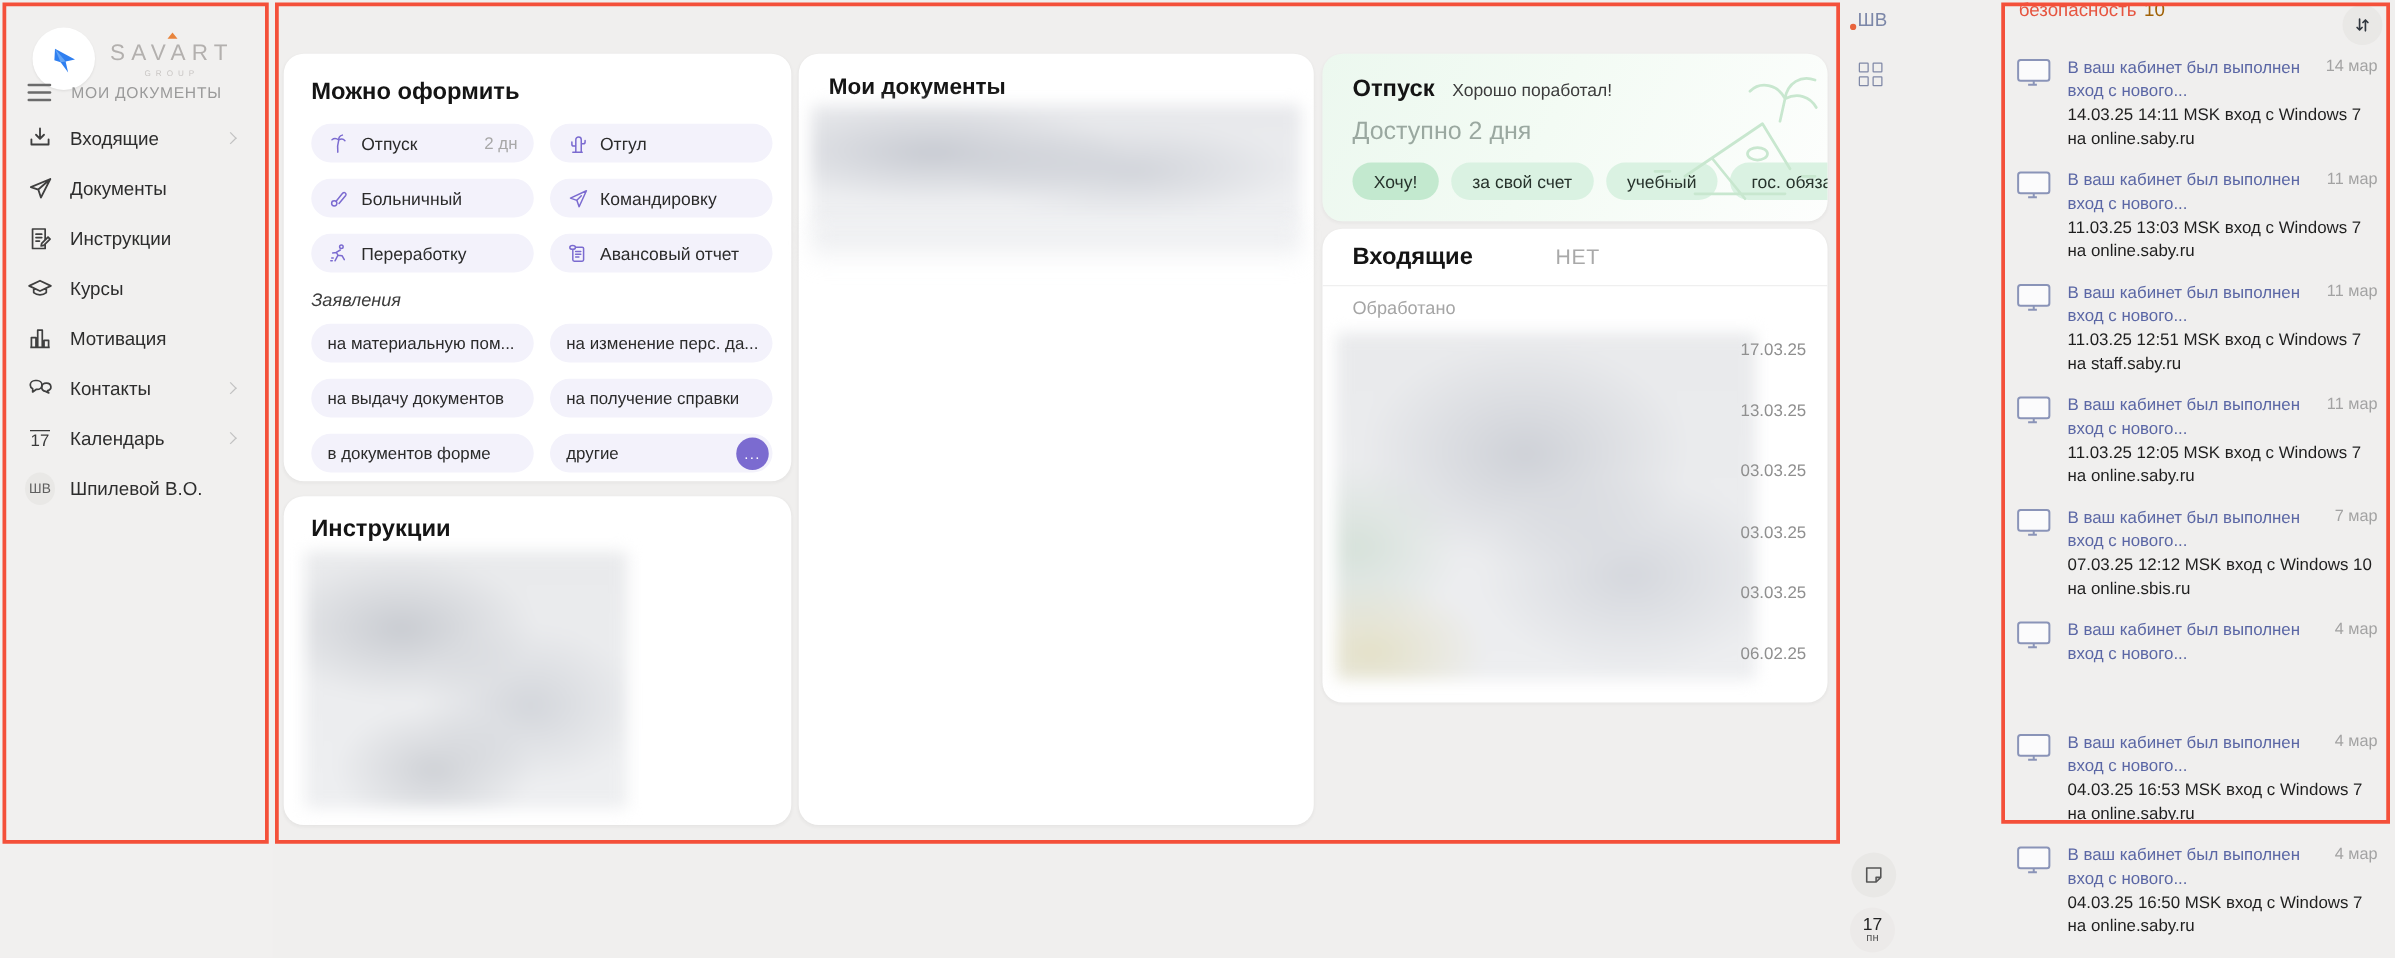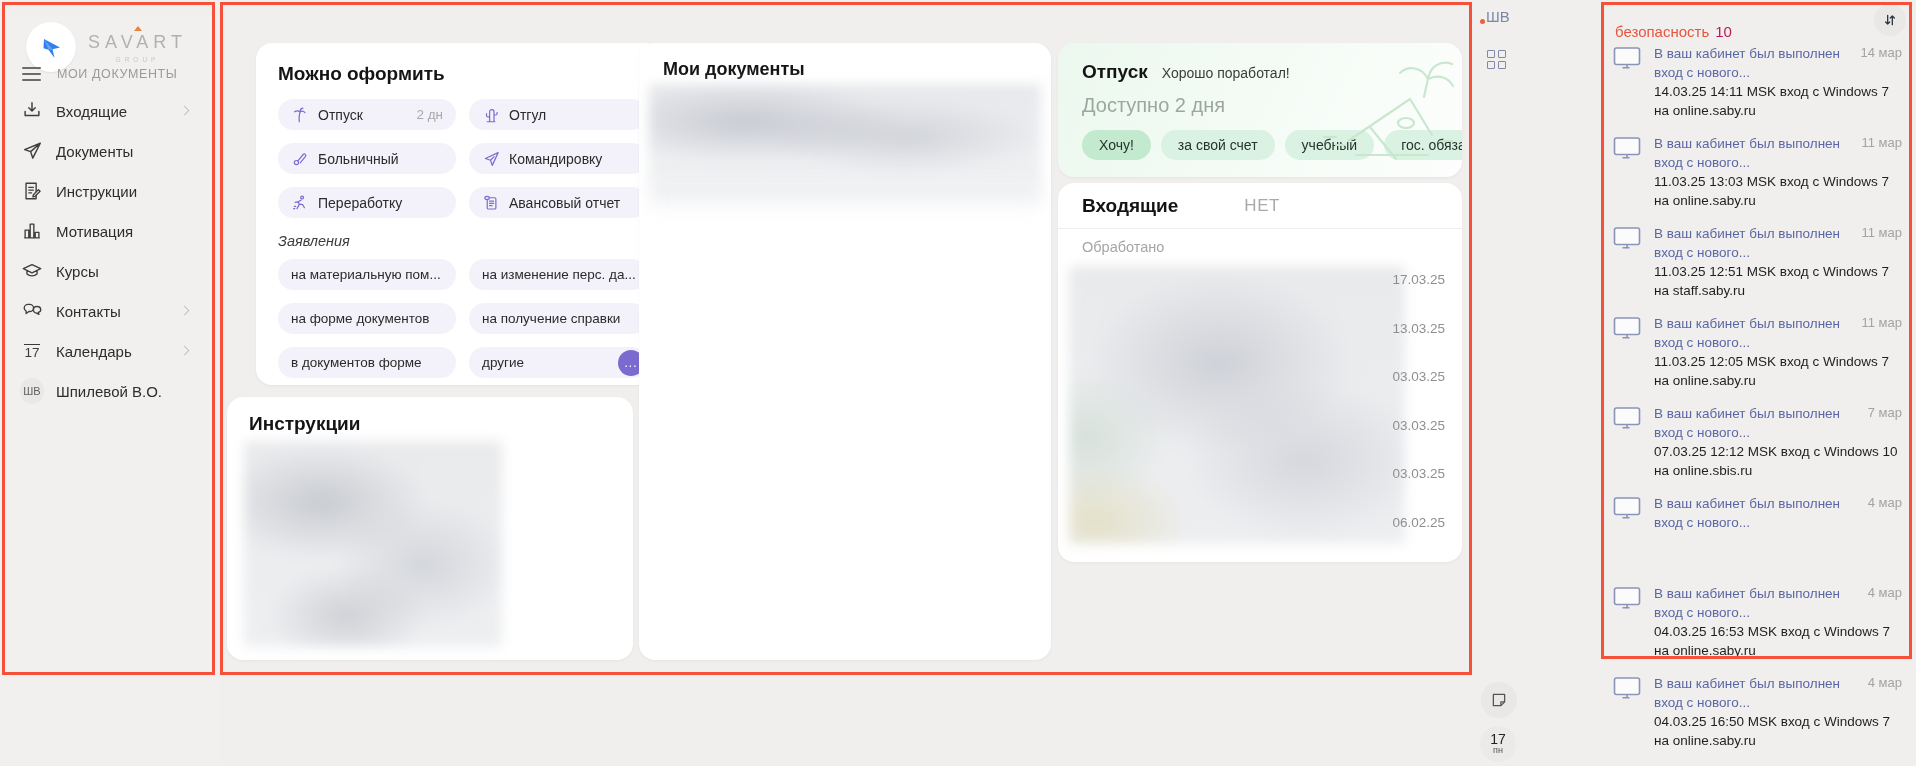--- a/index.html
+++ b/index.html
@@ -28,21 +28,21 @@
   .nav-label { margin-left:56px; font-size:15px; color:#2d2d2d; }
   .chev { position:absolute; left:181px; top:16px; width:7px; height:7px; border-top:1.6px solid #c2c2c2; border-right:1.6px solid #c2c2c2; transform:rotate(45deg); }
   .cal17 { font-size:13.5px; color:#3a3a3a; border-top:1.7px solid #3a3a3a; padding-top:1px; line-height:13px; }
   .init-circle { width:26px; height:26px; border-radius:50%; background:#e9e8e6; display:flex; align-items:center; justify-content:center; font-size:11px; color:#5f5f5f; }
 
   
   .card { position:absolute; background:#fff; border-radius:16px; box-shadow:0 1px 3px rgba(40,40,40,.05); }
   .card-title { font-size:19px; font-weight:bold; color:#141414; }
 
   
-  #card-apply { left:227px; top:43px; width:406px; height:342px; padding:20px 22px;margin-left:29px; }
+  #card-apply { left:227px; top:43px; width:406px; height:342px; padding:20px 22px; }
   .pill-grid { display:grid; grid-template-columns:178px 178px; column-gap:13px; row-gap:13px; margin-top:14px; }
   .pill { position:relative; height:31px; border-radius:16px; background:#f3f2fb; display:flex; align-items:center; padding:0 13px; gap:9px; font-size:14px; color:#2b2b2b; cursor:pointer; white-space:nowrap; }
   .pill .p-ic { width:18px; height:18px; color:#7b6bd0; flex:0 0 auto; }
   .pill .badge { margin-left:auto; color:#a8a8a8; font-size:13.5px; }
   .pill.stmt { font-size:13.5px; }
   .group-label { margin-top:15px; font-size:14.5px; color:#3c3c3c;font-style:italic; }
   .pill-grid.second { margin-top:10px; }
   .more-circle { position:absolute; right:3px; top:2.5px; width:26px; height:26px; border-radius:50%; background:#7b6bd0; color:#fff; font-size:12px; display:flex; align-items:center; justify-content:center; letter-spacing:1px; cursor:pointer; }
 
   
@@ -97,23 +97,23 @@
   .grid-ic { position:absolute; left:1487px; top:50px; display:grid; grid-template-columns:8px 8px; gap:3px; cursor:pointer; }
   .grid-ic i { display:block; width:8px; height:8px; border:1.8px solid #7f88a6; border-radius:1px; }
   .rail-btn { position:absolute; width:36px; height:36px; border-radius:50%; background:#e9e8e6; display:flex; align-items:center; justify-content:center; cursor:pointer; color:#555; }
   #btn-note { left:1481px; top:682px; }
   #btn-cal { left:1480px; top:726px; flex-direction:column; background:#eceae9; }
   #btn-cal .d { font-size:14px; color:#222; line-height:13px; }
   #btn-cal .w { font-size:9px; color:#555; line-height:9px; }
 
   
   .notif { position:absolute; left:1601px; top:0; width:313px; height:766px; }
-  .notif-head { position:relative; height:40px; display:flex; align-items:flex-end; padding:0 14px; }
+  .notif-head { position:relative; height:40px; display:flex; align-items:flex-start; padding:0 14px; }
   .notif-title { font-size:15px; color:#e65540; }
-  .notif-count { font-size:15px; color:#be185d; margin-left:6px; }
+  .notif-count { font-size:15px; color:#a16207; margin-left:6px; }
   .sort-btn { position:absolute; right:8px; top:4px; width:32px; height:32px; border-radius:50%; background:#e9e8e6; display:flex; align-items:center; justify-content:center; cursor:pointer; color:#31373f; }
   .nitems { position:absolute; left:0; top:44px; width:313px; }
   .nitem { position:relative; min-height:76px; margin:0 10px 14px 12px; padding-left:41px; cursor:pointer; }
   .nitem .mon { position:absolute; left:0; top:2px; color:#8a94b8; }
   .nitem .ntitle { width:196px; font-size:13.5px; line-height:19px; color:#5b67a5; }
   .nitem .ndate { position:absolute; right:2px; top:1px; font-size:13px; color:#a3a3a3; }
   .nitem .nbody { width:252px; font-size:13.5px; line-height:19px; color:#1f1f1f; }
 
   svg { display:block; }
 </style>
@@ -170,33 +170,33 @@
         <span class="nav-ic">
             <svg width="22" height="22" viewBox="0 0 24 24" fill="none" stroke="currentColor" stroke-width="1.5" stroke-linecap="round" stroke-linejoin="round">
               <path d="M5.5 3.5h11v17h-11zM8.5 8h5M8.5 11h5M8.5 14h3"></path>
               <path d="M13.5 16l5.5-5.5 1.8 1.8-5.5 5.5-2.3.5z" fill="#f1f0ef"></path>
             </svg>
           </span>
         <span class="nav-label">Инструкции</span>
       </div>
       <div class="nav-item">
         <span class="nav-ic">
+            <svg width="22" height="22" viewBox="0 0 24 24" fill="none" stroke="currentColor" stroke-width="1.5" stroke-linecap="round" stroke-linejoin="round">
+              <path d="M2.5 9.5L12 5l9.5 4.5L12 14 2.5 9.5zM6.5 11.5v3.8c3 2.6 8 2.6 11 0v-3.8"></path>
+            </svg>
+          </span>
+        <span class="nav-label">Курсы</span>
+      </div>
+      <div class="nav-item">
+        <span class="nav-ic">
             <svg width="22" height="22" viewBox="0 0 24 24" fill="none" stroke="currentColor" stroke-width="1.5" stroke-linejoin="round">
               <path d="M4.5 19.5V11h4v8.5M10 19.5V4.5h4v15M15.5 19.5v-6h4v6M3.5 19.5h17"></path>
             </svg>
           </span>
         <span class="nav-label">Мотивация</span>
-      </div>
-      <div class="nav-item">
-        <span class="nav-ic">
-            <svg width="22" height="22" viewBox="0 0 24 24" fill="none" stroke="currentColor" stroke-width="1.5" stroke-linecap="round" stroke-linejoin="round">
-              <path d="M2.5 9.5L12 5l9.5 4.5L12 14 2.5 9.5zM6.5 11.5v3.8c3 2.6 8 2.6 11 0v-3.8"></path>
-            </svg>
-          </span>
-        <span class="nav-label">Курсы</span>
       </div>
       <div class="nav-item">
         <span class="nav-ic">
             <svg width="22" height="22" viewBox="0 0 24 24" fill="none" stroke="currentColor" stroke-width="1.5" stroke-linecap="round" stroke-linejoin="round">
               <path d="M3.5 8.7a4.3 3.9 0 014.3-3.9h1.6a4.3 3.9 0 110 7.8H8.6l-3 2.2v-2.8a4.3 3.9 0 01-2.1-3.3z"></path>
               <path d="M13.6 10.4a3.7 3.3 0 013.7-3.3h.4a3.7 3.3 0 011 6.5l.9 2-2.8-1.3a3.7 3.3 0 01-3.2-3.9z"></path>
             </svg>
           </span>
         <span class="nav-label">Контакты</span>
         <span class="chev"></span>
@@ -277,21 +277,21 @@
 
     <div class="group-label">Заявления</div>
     <div class="pill-grid second">
       <div class="pill stmt">
           <span>на материальную пом...</span>
         </div>
       <div class="pill stmt">
           <span>на изменение перс. да...</span>
         </div>
       <div class="pill stmt">
-          <span>на форме документов</span>
+          <span>на выдачу документов</span>
         </div>
       <div class="pill stmt">
           <span>на получение справки</span>
         </div>
       <div class="pill stmt">
           <span>в документов форме</span>
         </div>
       <div class="pill stmt">
         <span>другие</span>
         <span class="more-circle">...</span>

